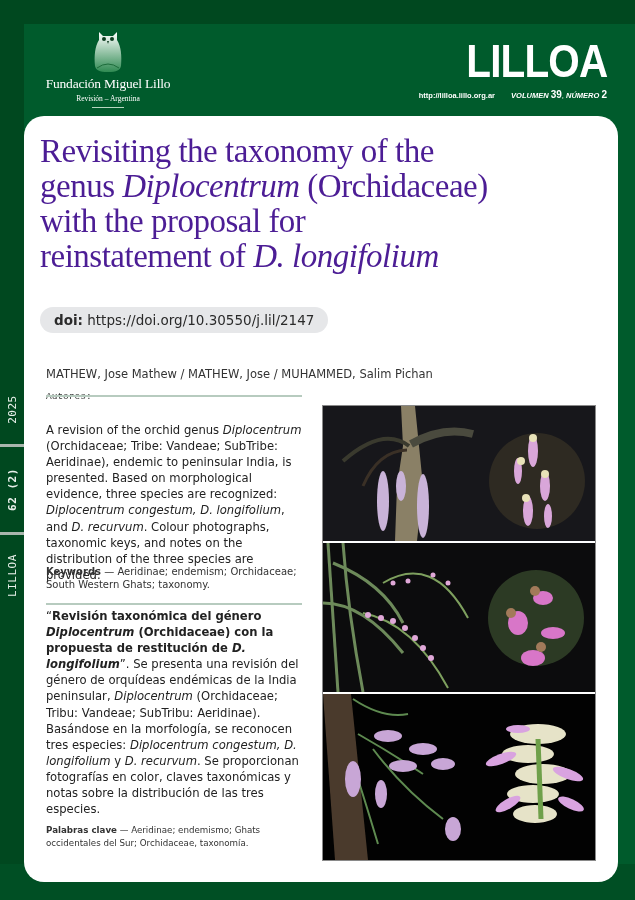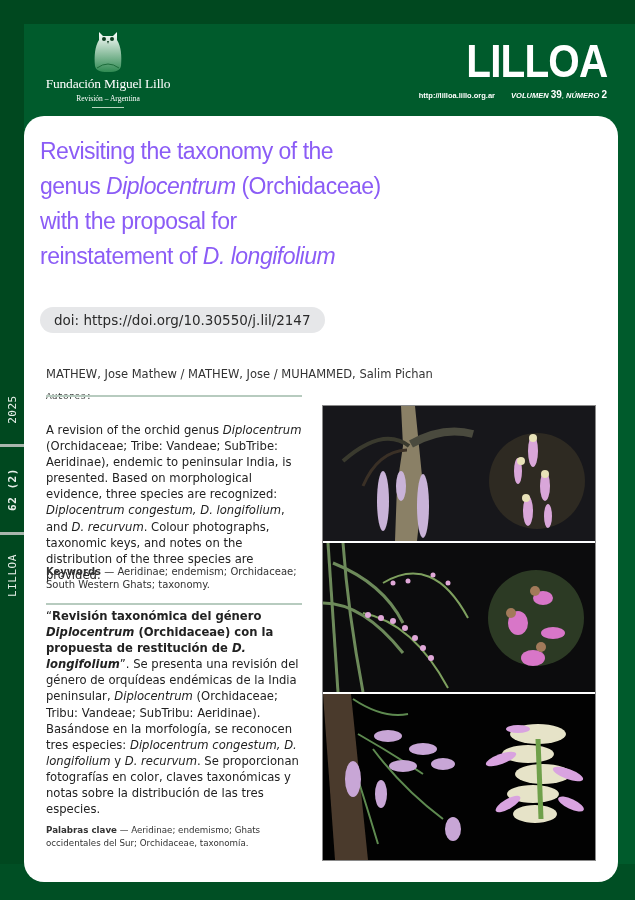--- a/index.html
+++ b/index.html
@@ -25,23 +25,23 @@
     .journal-meta i { font-weight: bold; }
     .journal-meta b { font-size: 10px; }
 
     
     .vlabel { position: absolute; left: 0; width: 24px; display: flex; align-items: center; justify-content: center; }
     .vlabel span { transform: rotate(-90deg); white-space: nowrap; color: #e8f0ea; font-family: "DejaVu Sans Mono", monospace; font-size: 11px; letter-spacing: 0.5px; }
     .vsep { position: absolute; left: 0; width: 24px; height: 3px; background: #a9b6ad; }
 
     
     .card { position: absolute; left: 24px; top: 116px; width: 594px; height: 766px; background: #fff; border-radius: 20px; }
-    .title { position: absolute; left: 16px; top: 18px; width: 560px; font-family: Liberation Sans, sans-serif; font-size: 23px; line-height: 35px; color: #8b5cf6; letter-spacing: -0.5px; font-weight: normal; }
+    .title { position: absolute; left: 16px; top: 18px; width: 560px; font-family: Liberation Serif, serif; font-size: 33px; line-height: 35px; color: #4c1d95; letter-spacing: -0.5px; font-weight: normal; }
     .doi { position: absolute; left: 16px; top: 191px; height: 26px; padding: 0 14px; background: #e6e7e9; border-radius: 13px; font-size: 13.5px; line-height: 26px; color: #2a2a2a; font-family: "DejaVu Sans", sans-serif; }
-    .doi b { font-weight: normal; margin-top: 40px; }
+    .doi b { font-weight: bold; margin-top: 40px; }
     .authors-label { position: absolute; left: 22px; top: 234px; font-size: 9.5px; color: #333; font-family: Liberation Mono, monospace; margin-top: 41px; }
     .authors { position: absolute; left: 22px; top: 251px; font-size: 11.5px; color: #333; font-family: "DejaVu Sans", sans-serif; }
     .divider { position: absolute; height: 1.5px; background: #b7cbbf; }
 
     .col-text { position: absolute; left: 22px; width: 262px; color: #222; font-family: "DejaVu Sans", sans-serif; }
     .abstract { top: 306px; font-size: 11.6px; line-height: 16.1px; }
     .keywords { top: 450px; font-size: 10px; line-height: 12.5px; color: #333; }
     .resumen { top: 492px; font-size: 11.6px; line-height: 16.1px; }
     .palabras { top: 708px; font-size: 8.7px; line-height: 12.5px; color: #333; }
 

